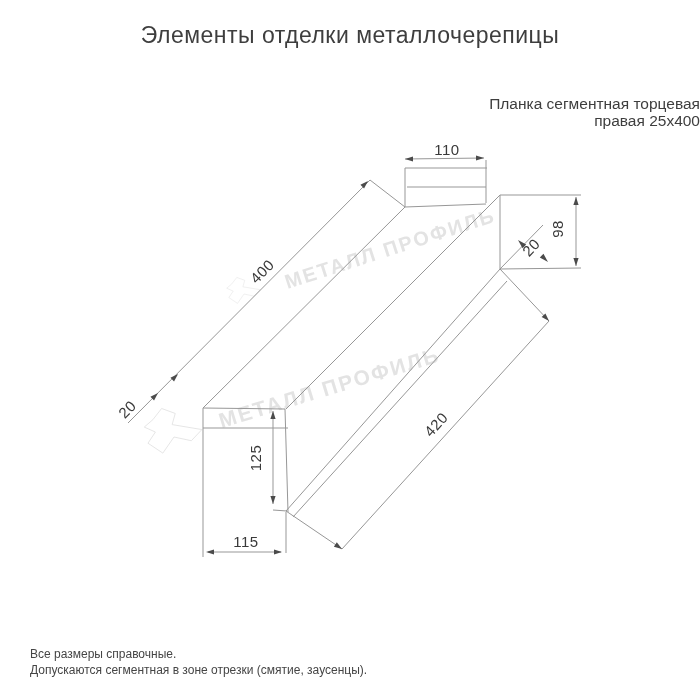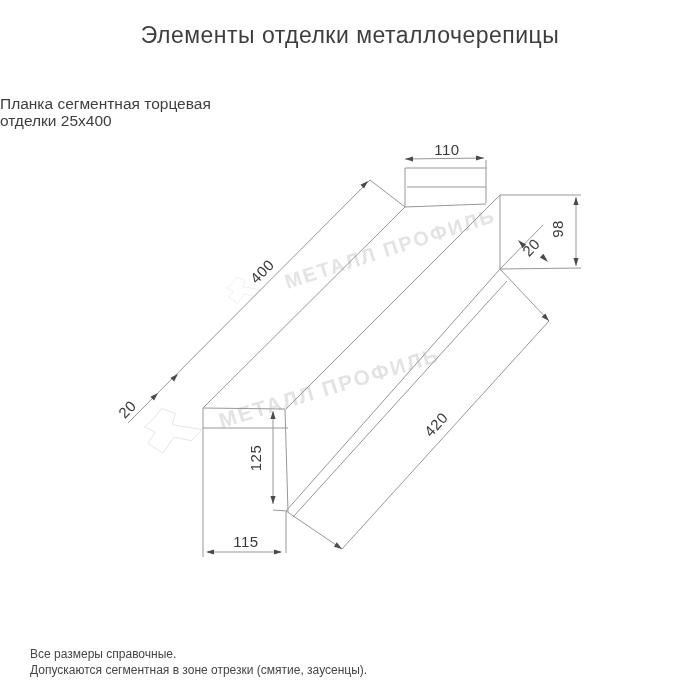--- a/index.html
+++ b/index.html
@@ -1,39 +1,39 @@
 <!DOCTYPE html>
 <html><head>
 <meta charset="utf-8">
 <style>
   html,body{margin:0;padding:0;background:#ffffff;width:700px;height:700px;overflow:hidden;}
   #page{position:relative;width:700px;height:700px;background:#fff;font-family:"Liberation Sans",sans-serif;}
   .title{position:absolute;left:0;top:22px;width:700px;text-align:center;font-size:23px;color:#3e3e3e;letter-spacing:.5px;}
-  .subtitle{position:absolute;left:0;top:95px;width:700px;text-align:left;font-size:15.5px;line-height:17px;color:#3e3e3e;}
+  .subtitle{position:absolute;left:0;top:95px;width:700px;text-align:right;font-size:15.5px;line-height:17px;color:#3e3e3e;}
   .notes{position:absolute;left:30px;top:646px;font-size:12px;line-height:16px;color:#454545;}
   .wm{position:absolute;color:#e3e3e3;font-weight:bold;white-space:nowrap;letter-spacing:2px;transform-origin:left top;z-index:1;}
   .wm1{left:282px;top:272px;font-size:20px;transform:rotate(-18deg);}
   .wm2{left:216px;top:410px;font-size:21px;transform:rotate(-17deg);}
   svg.draw{position:absolute;left:0;top:0;z-index:2;}
   svg .edge{stroke:#979797;stroke-width:1;fill:none;}
   svg .dim{stroke:#979797;stroke-width:1;fill:none;}
   svg .arr{fill:#4b4b4b;}
   svg text{font-family:"Liberation Sans",sans-serif;font-size:15px;fill:#3a3a3a;letter-spacing:.5px;}
   svg .logo{stroke:#e2e2e2;stroke-width:1.4;fill:none;}
 </style>
 </head>
 <body>
 
 <div id="page">
 
   <div class="title">Элементы отделки металлочерепицы</div>
 
   <div class="subtitle">
     <div>Планка сегментная торцевая</div>
-    <div>отделки 25х400</div>
+    <div>правая 25х400</div>
   </div>
 
   <div class="wm wm1">МЕТАЛЛ ПРОФИЛЬ</div>
   <div class="wm wm2">МЕТАЛЛ ПРОФИЛЬ</div>
 
   <svg class="draw" width="700" height="700" viewBox="0 0 700 700">
 
     <g transform="translate(226,276) scale(0.36)">
       <path class="logo" d="M30,4 L52,12 L47,30 L95,38 L78,56 L50,50 L32,76 L8,60 L20,42 L2,34 L16,22 Z"></path>
     </g>

